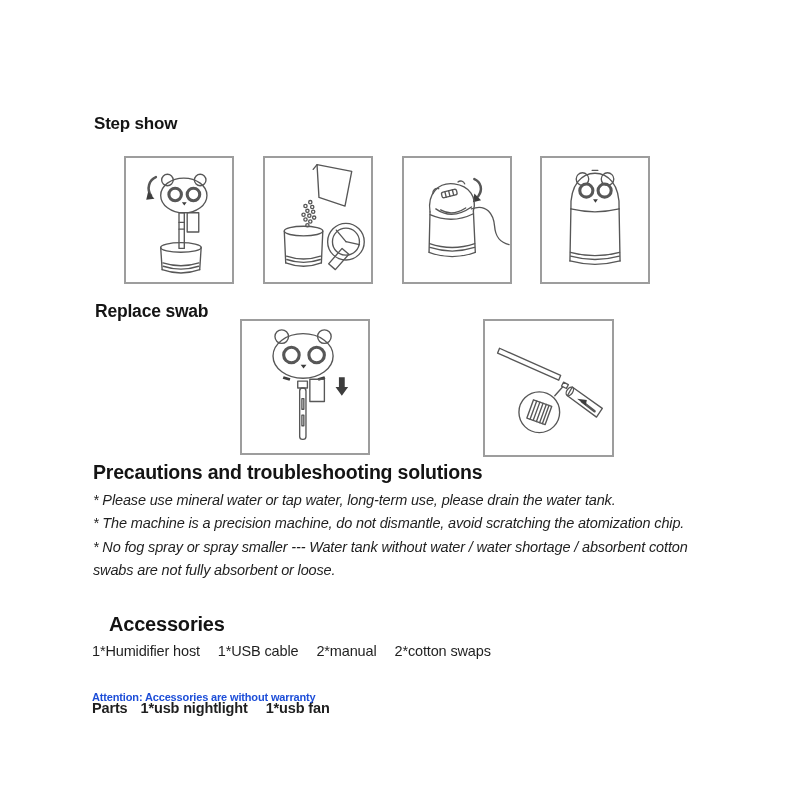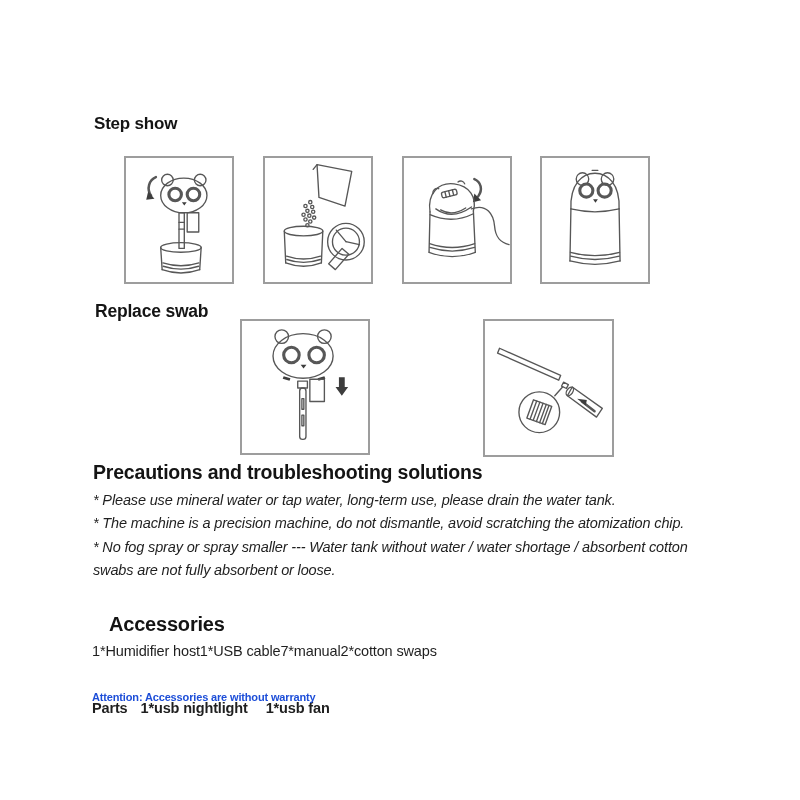--- a/index.html
+++ b/index.html
@@ -13,21 +13,21 @@
   .box{position:absolute;border:2px solid #9d9d9d;box-sizing:border-box;background:#fff;}
   #sb1{left:124px;top:156px;width:110px;height:128px;}
   #sb2{left:263px;top:156px;width:110px;height:128px;}
   #sb3{left:402px;top:156px;width:110px;height:128px;}
   #sb4{left:540px;top:156px;width:110px;height:128px;}
   #rb1{left:240px;top:319px;width:130px;height:136px;}
   #rb2{left:483px;top:319px;width:131px;height:138px;}
   .p{position:absolute;left:93px;width:606px;font-size:14.5px;line-height:23px;margin:0;letter-spacing:-0.15px;color:#1f1f1f;font-style:italic;}
   #p1{top:489px;} #p2{top:512px;} #p3{top:536px;} #p4{top:582px;}
   .accline{position:absolute;left:92px;font-size:14.5px;display:flex;align-items:baseline;color:#1f1f1f;letter-spacing:-0.15px;}
-  #acc1{top:643px;}
+  #acc1{top:643px;gap:18px;}
   #acc2{top:700px;font-weight:bold;}
   #acc2 .lbl{margin-right:13px;}
   #acc2 .it1{margin-right:18px;}
   #attn{position:absolute;left:92px;top:691px;font-size:11px;font-weight:bold;letter-spacing:-0.15px;color:#1d4ed8;}
   .box svg{display:block;width:100%;height:100%;}
   .art{stroke:#575757;stroke-width:1.4;fill:none;stroke-linecap:round;stroke-linejoin:round;}
   .thick{stroke-width:2.6;}
   .eye{stroke-width:3.2;}
   .artf{fill:#3d3d3d;stroke:none;}
 </style>
@@ -189,21 +189,21 @@
 
   <h2 class="h" id="t-prec">Precautions and troubleshooting solutions</h2>
   <p class="p" id="p1">* Please use mineral water or tap water, long-term use, please drain the water tank.</p>
   <p class="p" id="p3">* No fog spray or spray smaller --- Water tank without water / water shortage / absorbent cotton swabs are not fully absorbent or loose.</p>
   <p class="p" id="p2">* The machine is a precision machine, do not dismantle, avoid scratching the atomization chip.</p>
 
   <h2 class="h" id="t-acc">Accessories</h2>
   <div class="accline" id="acc1">
     <span>1*Humidifier host</span>
     <span>1*USB cable</span>
-    <span>7*manual</span>
+    <span>2*manual</span>
     <span>2*cotton swaps</span>
   </div>
   <div class="accline" id="acc2">
     <span class="lbl">Parts</span>
     <span class="it1">1*usb nightlight</span>
     <span>1*usb fan</span>
   </div>
   <div id="attn">Attention: Accessories are without warranty</div>
 
 </div>

